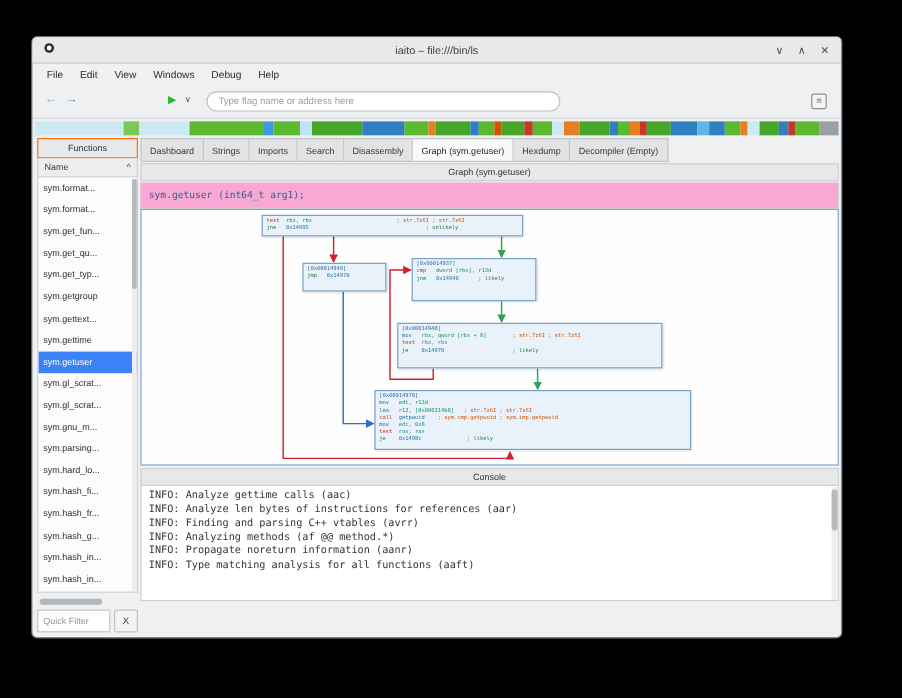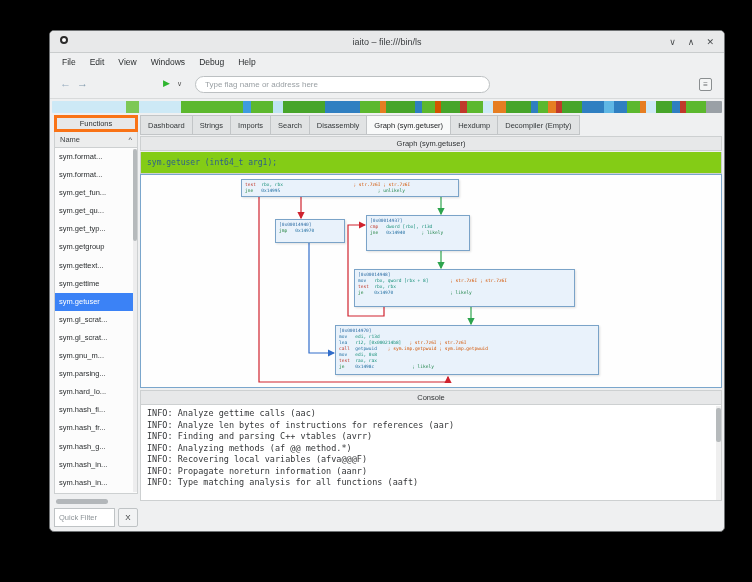--- a/index.html
+++ b/index.html
@@ -1,18 +1,18 @@
 <!DOCTYPE html>
 <html><head>
 <meta charset="utf-8">
 <style>
   * { box-sizing: border-box; margin: 0; padding: 0; }
   body { background: #000; font-family: "Liberation Sans", sans-serif; }
   .stage { position: relative; width: 752px; height: 582px; background: #000; overflow: hidden; }
-  .window { position: absolute; left: 49px; top: 30px; width: 676px; height: 502px;
+  .window { position: absolute; left: 26px; top: 30px; width: 676px; height: 502px;
             background: #eff0f1; border: 1px solid #6f7274; border-radius: 5px;
             box-shadow: 0 10px 34px rgba(0,0,0,.75); overflow: hidden; }
 
   
   .titlebar { position: absolute; left: 0; top: 0; right: 0; height: 22px; background: #e8e9ea;
               border-bottom: 1px solid #c9cccd; display: flex; align-items: center; }
   .app-icon { position: absolute; left: 10px; top: 5px; width: 8px; height: 8px;
               border: 2px solid #2b2b2b; border-radius: 50%; background: #fff; }
   .win-title { flex: 1; text-align: center; font-size: 9px; color: #3b3e40; }
   .win-controls { position: absolute; right: 10px; top: 0; height: 22px; display: flex; gap: 12px;
@@ -38,21 +38,21 @@
                    border: 1px solid #8a8e90; border-radius: 2px; color: #6a6e70; font-size: 8px;
                    display: flex; align-items: center; justify-content: center; background: #f4f5f5; }
 
   
   .navbar { position: absolute; left: 2px; top: 70px; right: 2px; height: 12px; display: flex;
             background: #e3f0f7; overflow: hidden; border-radius: 1px; }
   .nav-seg { height: 100%; }
 
   
   .functions-panel { position: absolute; left: 4px; top: 84px; width: 84px; height: 414px; }
-  .fp-header { height: 17px; background: #e7e8e9; border: 3px solid #f97316; font-size: 7.5px;
+  .fp-header { height: 17px; background: #e7e8e9; border: 1px solid #f97316; font-size: 7.5px;
                display: flex; align-items: center; justify-content: center; color: #2f3234; }
   .fp-name-row { height: 16px; background: #eceded; border: 1px solid #cdd0d1; border-top: none;
                  font-size: 7.5px; color: #3f4345; display: flex; align-items: center;
                  justify-content: space-between; padding: 0 5px; }
   .fn-list { position: absolute; left: 0; top: 33px; width: 84px; height: 346px; background: #fcfcfc;
              border: 1px solid #cdd0d1; border-top: none; overflow: hidden; font-size: 7.5px; }
   .fn-item { height: 18.1px; line-height: 18.1px; padding-left: 4px; color: #2b2e30; white-space: nowrap; overflow: hidden; }
   .fn-item.selected { background: #3b82f6; color: #fff; }
   .fn-vscroll { position: absolute; right: 1px; top: 34px; width: 4px; height: 343px; background: #ededee; }
   .fn-vscroll .thumb { position: absolute; top: 0; left: 0; width: 4px; height: 92px; background: #b6babc; border-radius: 2px; }
@@ -69,21 +69,21 @@
   
   .main { position: absolute; left: 90px; top: 84px; width: 582px; height: 500px; }
   .tabs { display: flex; height: 20px; font-size: 7.5px; }
   .tab { padding: 0 7px; display: flex; align-items: center; background: #e1e3e4; border: 1px solid #c2c5c7;
          border-left: none; color: #34383a; white-space: nowrap; }
   .tab:first-child { border-left: 1px solid #c2c5c7; }
   .tab.active { background: #f8f9f9; color: #1d1f21; }
   .graph-header { position: absolute; top: 21px; left: 0; right: 0; height: 15px; background: #e7e8e9;
                   border: 1px solid #cdd0d1; font-size: 7.5px; display: flex; align-items: center;
                   justify-content: center; color: #2f3234; }
-  .signature-row { position: absolute; top: 37px; left: 0; right: 0; height: 22px; background: #84cc16;
+  .signature-row { position: absolute; top: 37px; left: 0; right: 0; height: 22px; background: #f9a8d4;
                    border: 1px solid #cdd0d1; border-top: none; font: 8px "DejaVu Sans Mono", monospace;
                    color: #2e5f8a; display: flex; align-items: center; padding-left: 6px; }
   .graph-viewport { position: absolute; top: 59px; left: 0; right: 0; height: 214px; background: #fefefe;
                     border: 1px solid #7aa6cc; overflow: hidden; }
   #graph-edges { position: absolute; left: 0; top: 0; width: 100%; height: 100%; }
   .gnode { position: absolute; background: #e9f2fb; border: 1px solid #7aa3c8;
            font: 4.5px/1.35 "DejaVu Sans Mono", monospace; padding: 2px 3px; white-space: pre;
            box-shadow: 1px 1px 2px rgba(0,0,0,.12); overflow: hidden; }
   .gnode-header { color: #2e6da4; }
 
@@ -258,21 +258,20 @@
             <div class="gnode" style="left: 194px; top: 150px; width: 264px; min-height: 50px;"><div class="gnode-header">[0x00014970]</div><div class="gline"><span style="color: rgb(36, 113, 163);">mov   </span><span style="color: rgb(20, 143, 119);">edi, r13d</span></div><div class="gline"><span style="color: rgb(36, 113, 163);">lea   </span><span style="color: rgb(20, 143, 119);">r12, [0x000214b8]</span><span style="color: rgb(211, 84, 0);">   ; str.7z6I ; str.7z6I</span></div><div class="gline"><span style="color: rgb(192, 57, 43);">call  </span><span style="color: rgb(36, 113, 163);">getpwuid</span><span style="color: rgb(211, 84, 0);">    ; sym.imp.getpwuid ; sym.imp.getpwuid</span></div><div class="gline"><span style="color: rgb(36, 113, 163);">mov   </span><span style="color: rgb(20, 143, 119);">edi, 0x8</span></div><div class="gline"><span style="color: rgb(192, 57, 43);">test  </span><span style="color: rgb(20, 143, 119);">rax, rax</span></div><div class="gline"><span style="color: rgb(26, 127, 55);">je    </span><span style="color: rgb(36, 113, 163);">0x1498c</span><span style="color: rgb(30, 132, 73);">              ; likely</span></div></div>
           </div>
       </div>
 
       <div class="console-header">Console</div>
       <div class="console-output" id="console-output">
           <div class="console-line">INFO: Analyze gettime calls (aac)</div>
           <div class="console-line">INFO: Analyze len bytes of instructions for references (aar)</div>
           <div class="console-line">INFO: Finding and parsing C++ vtables (avrr)</div>
           <div class="console-line">INFO: Analyzing methods (af @@ method.*)</div>
-          <div class="console-line">INFO: Recovering local variables (afva@@@F)</div>
           <div class="console-line">INFO: Propagate noreturn information (aanr)</div>
           <div class="console-line">INFO: Type matching analysis for all functions (aaft)</div>
         </div>
       <div class="co-vscroll">
           <div class="thumb"></div>
         </div>
 
       <div class="console-input-row">
         <input class="ci-input" placeholder="Type &quot;?&quot; for help" style="">
         <div class="send-btn">→</div>

